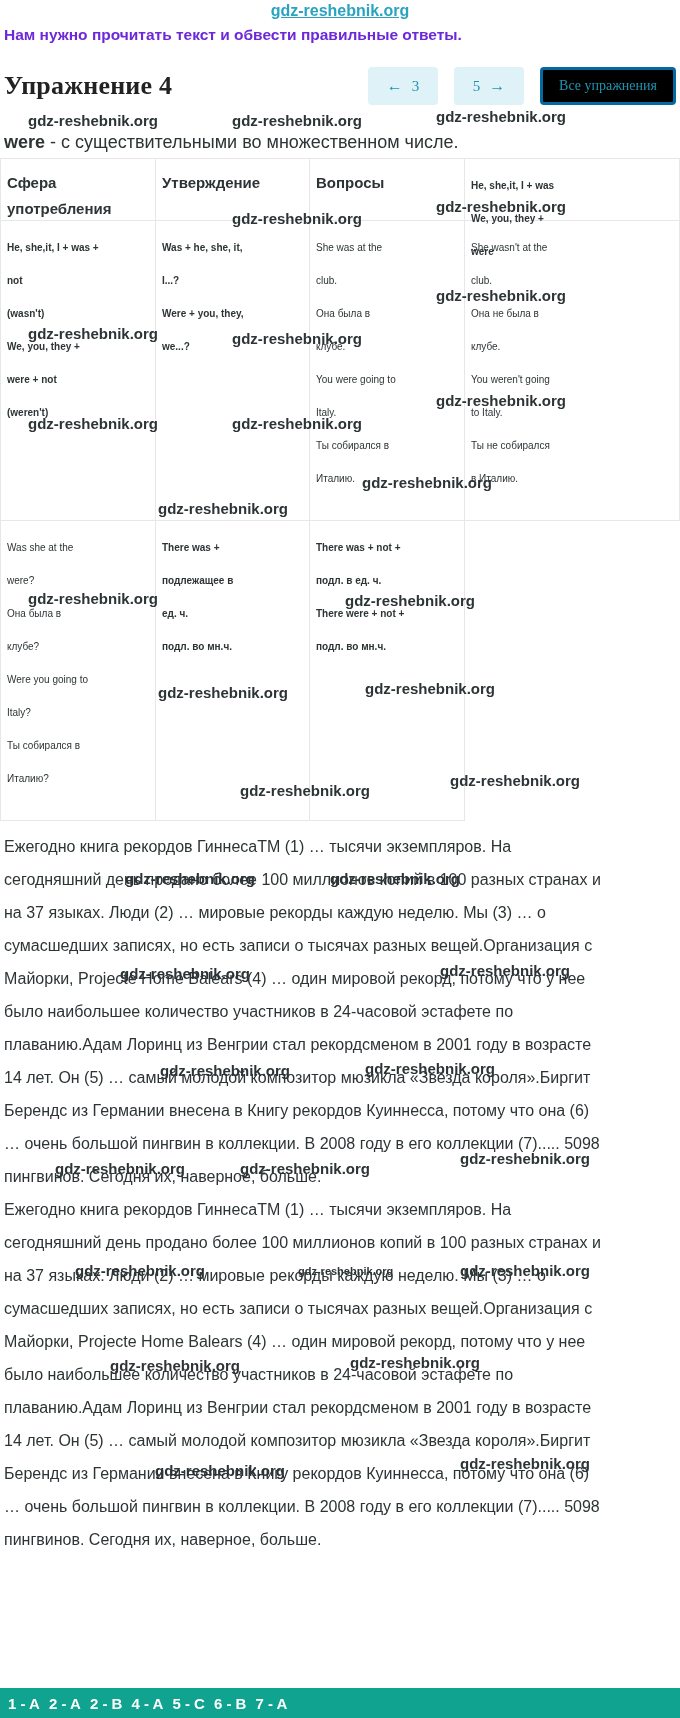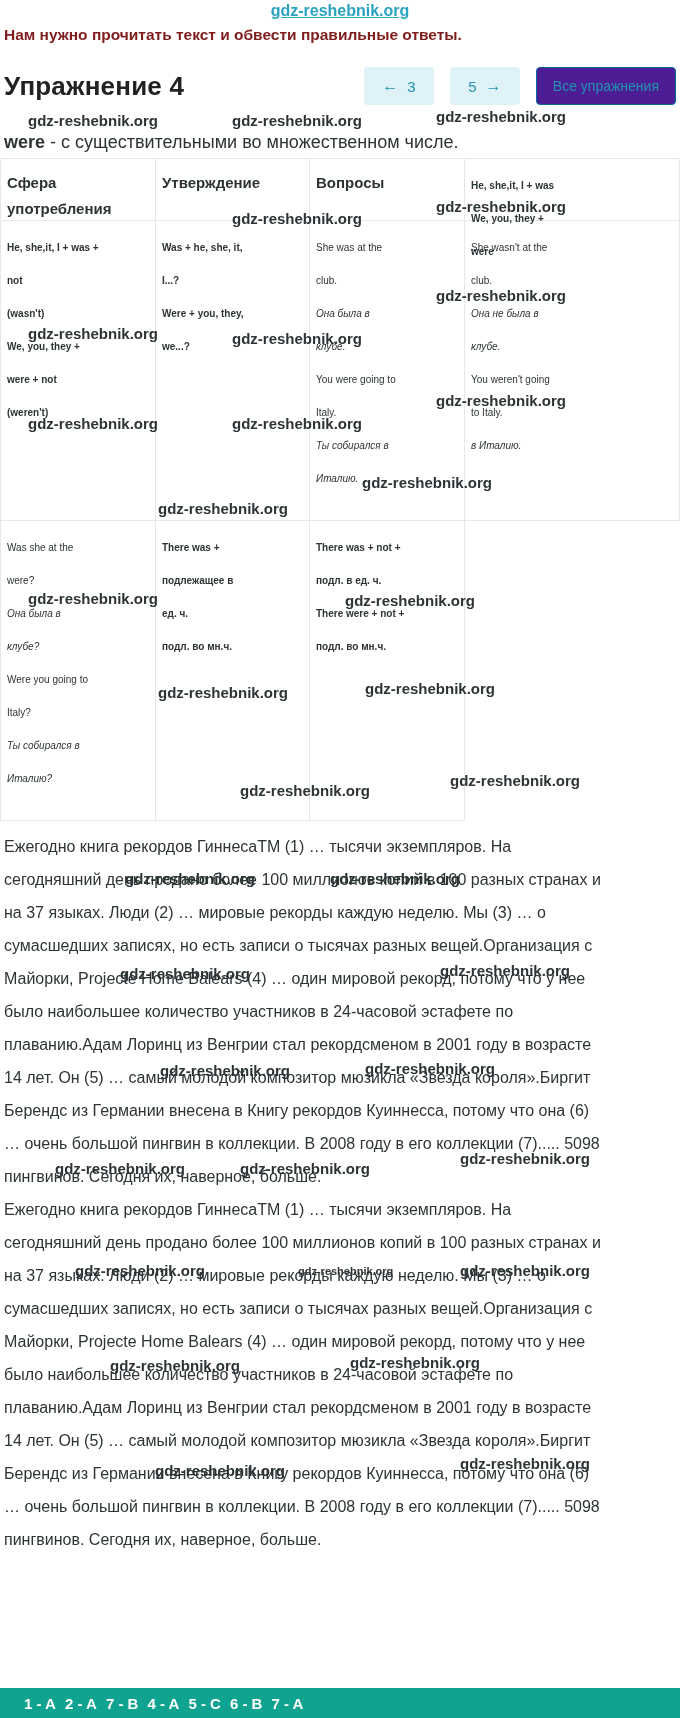--- a/index.html
+++ b/index.html
@@ -8,34 +8,34 @@
     position:relative; width:680px; height:1718px; margin:0 auto;
     background:#fff; overflow:hidden;
     font-family:"Liberation Sans", sans-serif;
     color:var(--text-dark, #2d3436);
   }
   .top-wm-row { text-align:center; padding-top:2px; }
   .top-wm {
     color:var(--accent-teal, #29a3c0); font-weight:700; font-size:16px;
     text-decoration:underline; cursor:pointer; display:inline-block;
   }
-  .intro { margin:6px 4px 0; font-size:15.5px; font-weight:700; color:#7f1d1d; }
-  .header-row { display:flex; align-items:center; justify-content:space-between; margin:23px 4px 0; }
+  .intro { margin:6px 4px 0; font-size:15.5px; font-weight:700; color:#6d28d9; }
+  .header-row { display:flex; align-items:center; justify-content:space-between; margin:23px 4px 0;font-family:Liberation Serif, serif; }
   .title { font-size:26px; font-weight:700; color:#222; letter-spacing:.2px; }
   .nav { display:flex; gap:16px; align-items:center; }
   .nav-btn {
     display:flex; gap:9px; align-items:center; justify-content:center;
     height:38px; min-width:70px; padding:0 16px;
     border:none; border-radius:4px;
     background:var(--nav-button-bg, #def2f8);
     color:var(--nav-button-text, #2193b0);
     font-size:15px; font-family:inherit; cursor:pointer;
   }
   .arrow { font-size:16px; line-height:1; }
-  .all-btn { min-width:122px; background:#4c1d95; border:1px solid #0369a1; font-size:14px; }
+  .all-btn { min-width:122px; background:#000000; border:3px solid #0369a1; font-size:14px; }
   .note { margin:27px 4px 0; font-size:18px; }
   .note .b { font-weight:700; }
   .gtable {
     margin-top:5px; width:680px;
     display:grid; grid-template-columns:155px 154px 155px 1fr;
     grid-template-rows:62px 300px 300px;
     border-top:1px solid var(--border-light, #e7e7e7);
     border-left:1px solid var(--border-light, #e7e7e7);
   }
   .gth {
@@ -43,27 +43,27 @@
     border-right:1px solid var(--border-light, #e7e7e7);
     border-bottom:1px solid var(--border-light, #e7e7e7);
   }
   .gtd {
     padding:10px 6px; font-size:10px; line-height:33px;
     border-right:1px solid var(--border-light, #e7e7e7);
     border-bottom:1px solid var(--border-light, #e7e7e7);
   }
   .ln { white-space:nowrap; }
   .ln.s-b { font-weight:700; }
-  .ln.s-i { font-style:italic; }
+  .ln.s-i { }
   .story { margin:9px 4px 0; font-size:16px; line-height:33px; white-space:pre-line; }
   .story + .story { margin-top:0; }
   .answers {
     position:absolute; left:0; bottom:0; width:680px; height:30px;
     background:var(--answers-bar-bg, #0fa390); color:#fff;
-    display:flex; align-items:center; gap:9px; padding:0 24px;
+    display:flex; align-items:center; gap:9px; padding:0 8px;
     font-weight:700; font-size:15px;
   }
   .wm-layer { position:absolute; left:0; top:0; width:680px; height:1718px; pointer-events:none; }
   .wm {
     position:absolute; font-weight:700; font-size:15px;
     color:var(--text-dark, #2d3436); white-space:nowrap;
   }
 </style>
 </head>
 <body>
@@ -126,20 +126,21 @@
         <div class="ln s-i">Ты собирался в</div>
         <div class="ln s-i">Италию.</div>
       </div>
       <div class="gtd">
         <div class="ln s-n">She wasn't at the</div>
         <div class="ln s-n">club.</div>
         <div class="ln s-i">Она не была в</div>
         <div class="ln s-i">клубе.</div>
         <div class="ln s-n">You weren't going</div>
         <div class="ln s-n">to Italy.</div>
+        <div class="ln s-i">Ты не собирался</div>
         <div class="ln s-i">в Италию.</div>
       </div>
       <div class="gtd">
         <div class="ln s-n">Was she at the</div>
         <div class="ln s-n">were?</div>
         <div class="ln s-i">Она была в</div>
         <div class="ln s-i">клубе?</div>
         <div class="ln s-n">Were you going to</div>
         <div class="ln s-n">Italy?</div>
         <div class="ln s-i">Ты собирался в</div>
@@ -178,21 +179,21 @@
 было наибольшее количество участников в 24-часовой эстафете по
 плаванию.Адам Лоринц из Венгрии стал рекордсменом в 2001 году в возрасте
 14 лет. Он (5) … самый молодой композитор мюзикла «Звезда короля».Биргит
 Берендс из Германии внесена в Книгу рекордов Куиннесса, потому что она (6)
 … очень большой пингвин в коллекции. В 2008 году в его коллекции (7)..... 5098
 пингвинов. Сегодня их, наверное, больше.</div>
 
   <div class="answers">
       <span>1 - A</span>
       <span>2 - A</span>
-      <span>7 - B</span>
+      <span>2 - B</span>
       <span>4 - A</span>
       <span>5 - C</span>
       <span>6 - B</span>
       <span>7 - A</span>
     </div>
 
   <div class="wm-layer">
       <div class="wm" style="left: 28px; top: 112px;">gdz-reshebnik.org</div>
       <div class="wm" style="left: 232px; top: 112px;">gdz-reshebnik.org</div>
       <div class="wm" style="left: 436px; top: 108px;">gdz-reshebnik.org</div>

